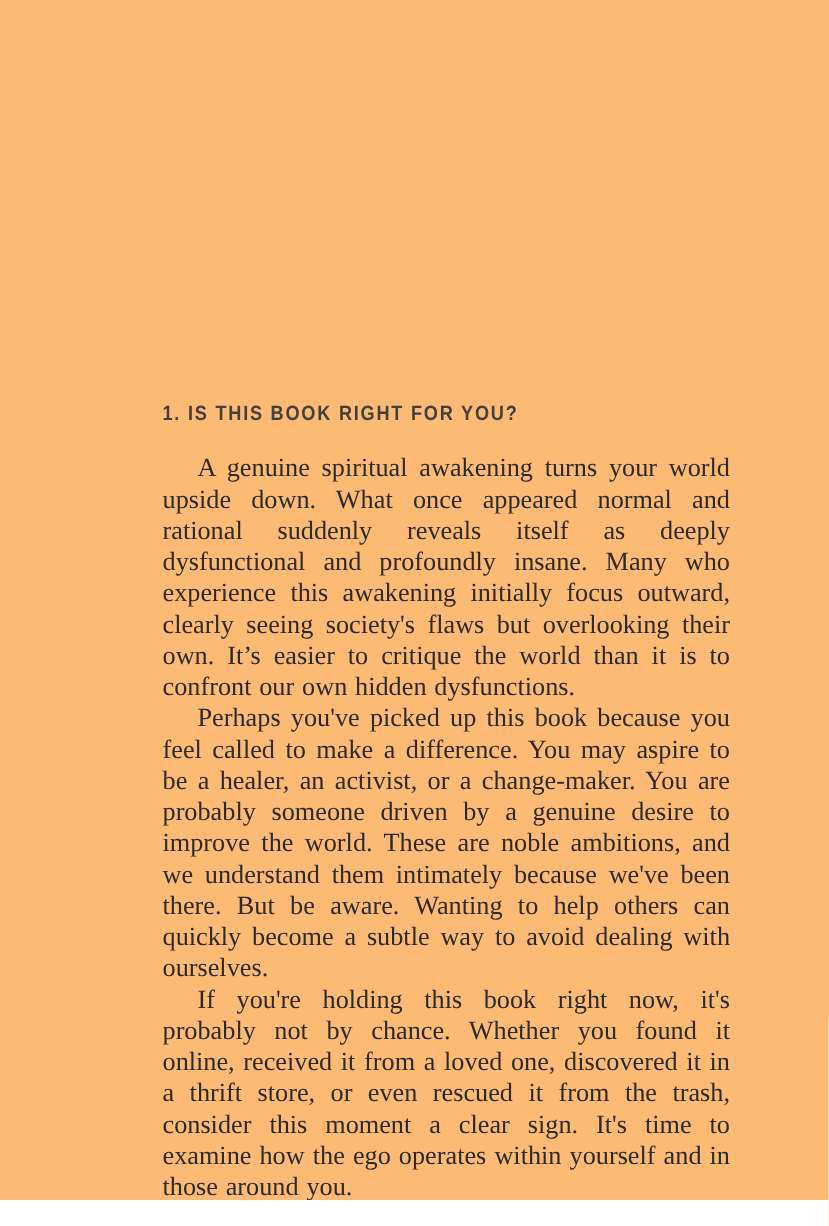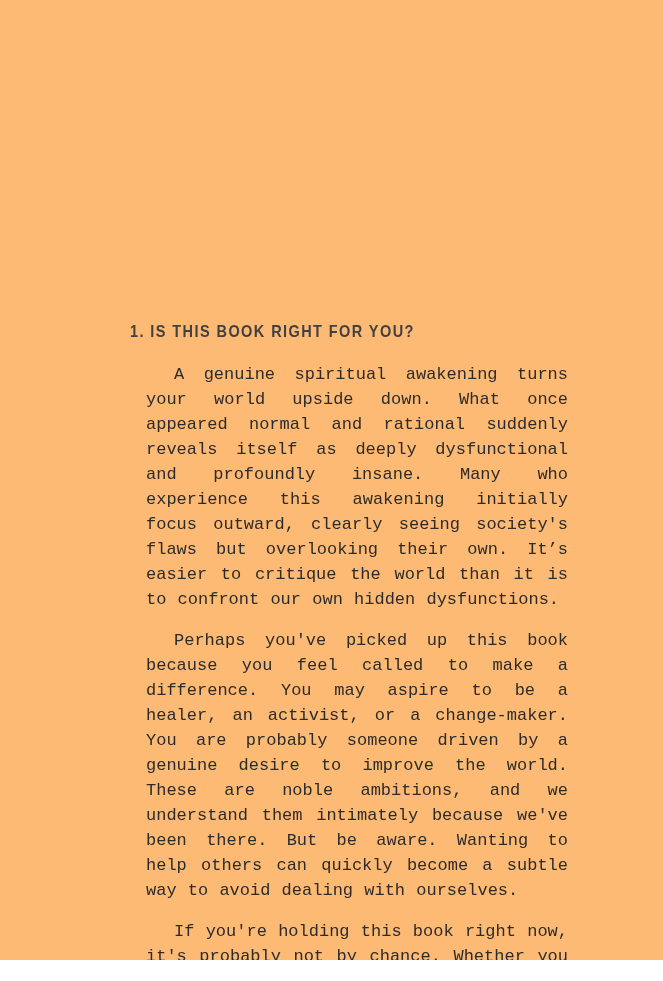--- a/index.html
+++ b/index.html
@@ -26,23 +26,23 @@
     font-family: "Liberation Sans", sans-serif;
     font-weight: 700;
     font-size: 16.5px;
     letter-spacing: 1.6px;
     color: #414141;
     transform: scaleX(0.88);
     transform-origin: left center;
     white-space: nowrap;
   }
   .body-text p {
-    margin: 16px;
-    font-family: Liberation Mono, monospace;
-    font-size: 17px;
+    margin: 0;
+    font-family: Liberation Serif, serif;
+    font-size: 21px;
     line-height: 25px;
     color: #2b2b2b;
     text-align: justify;
     text-indent: 28px;
     word-spacing: 1px;
   }
 </style>
 </head>
 <body>
 

